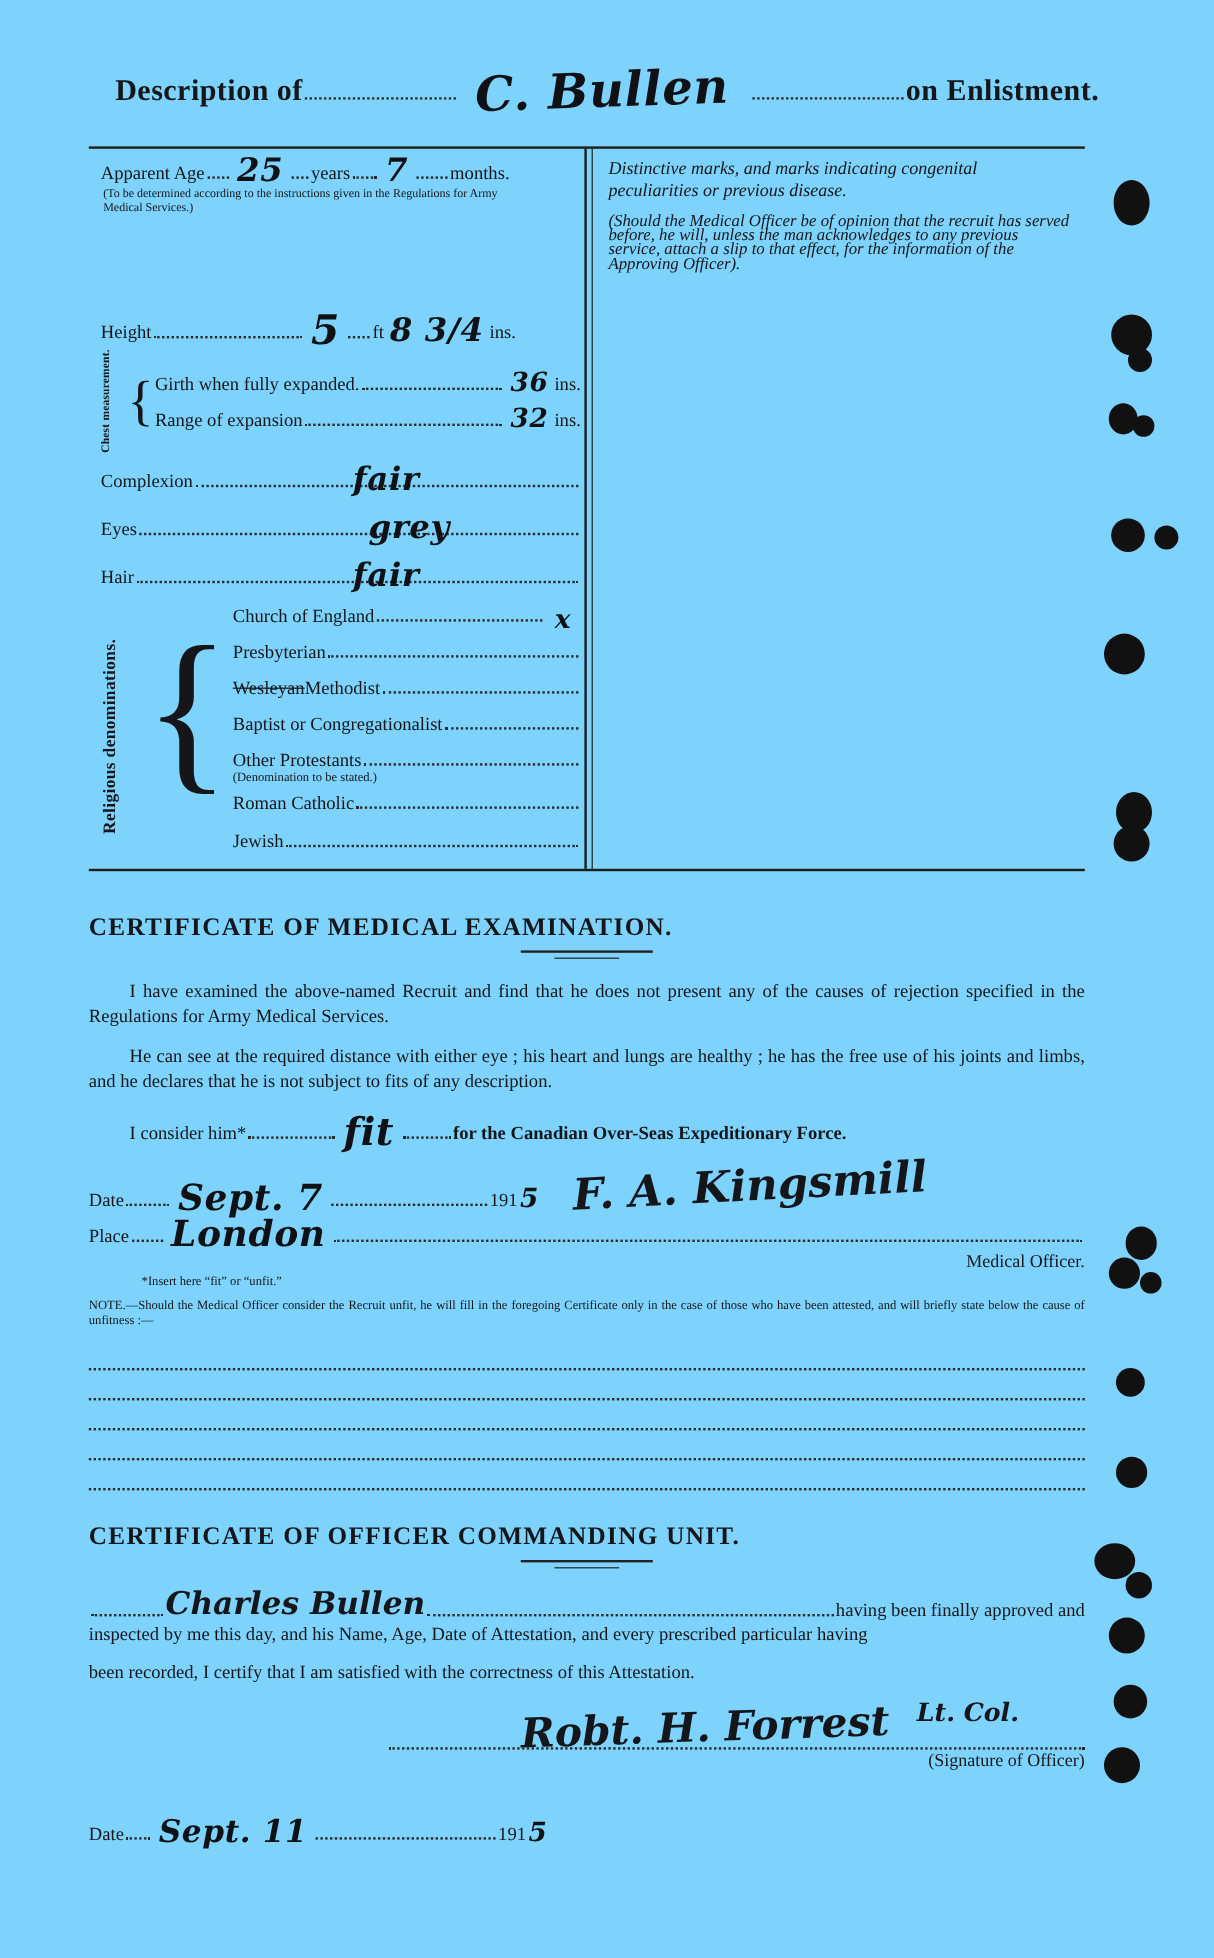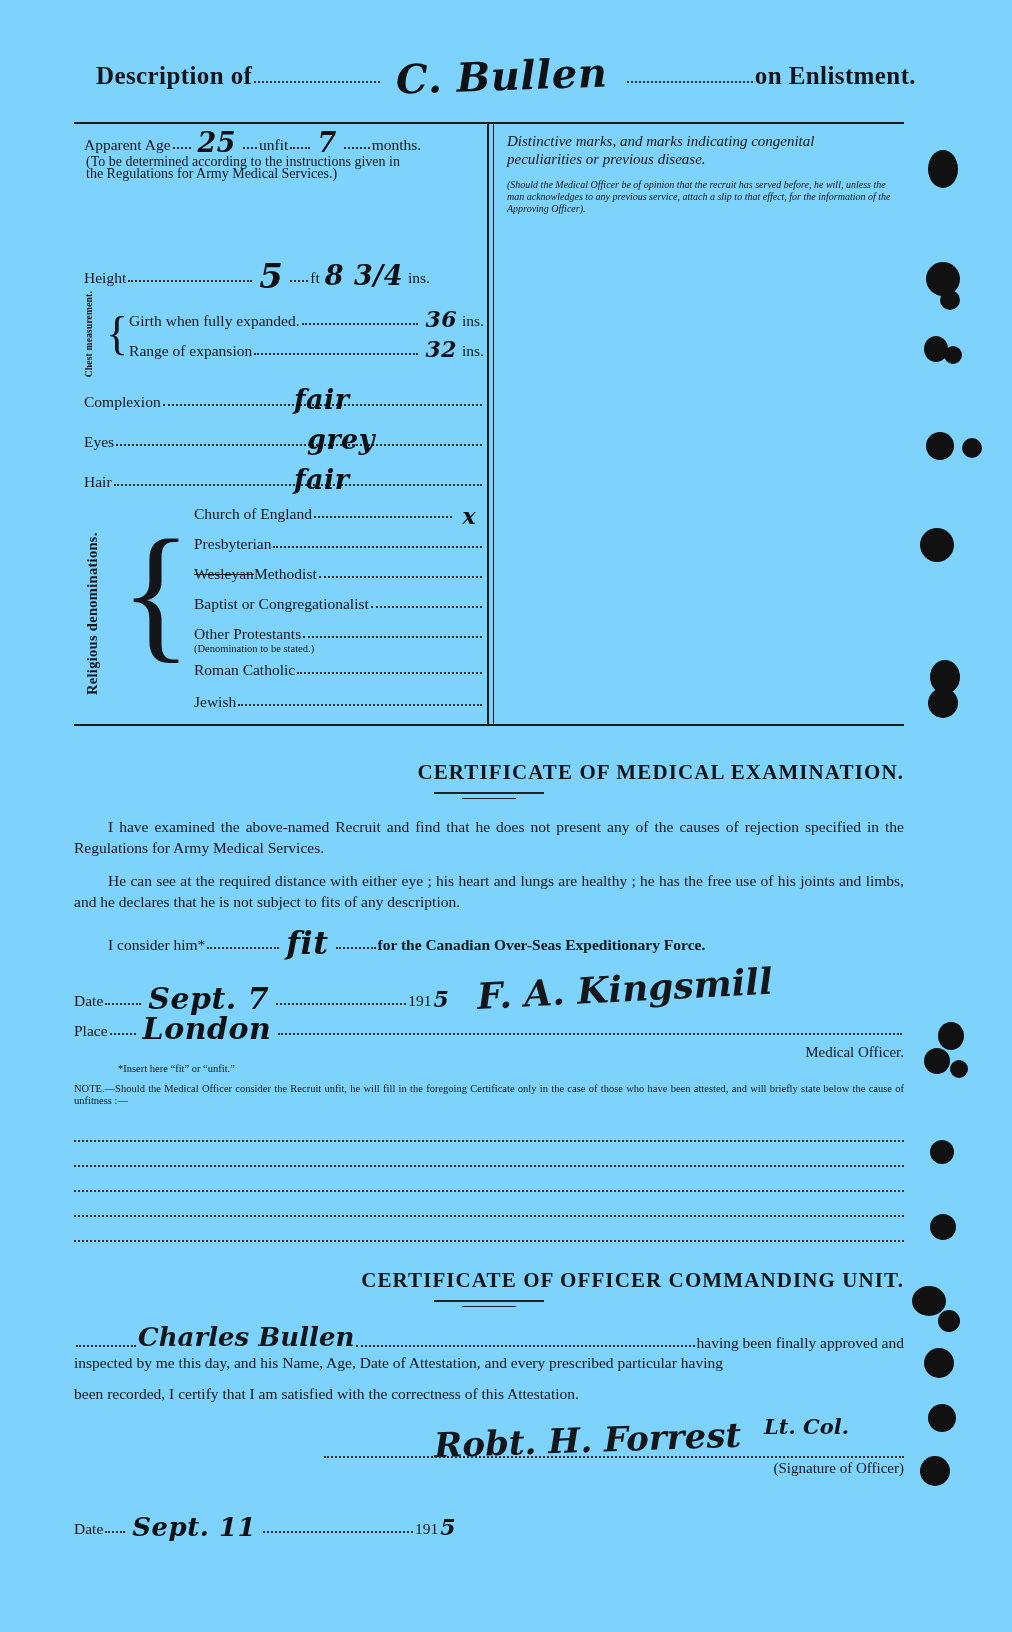--- a/index.html
+++ b/index.html
@@ -37,21 +37,21 @@
   }
   .row {
     display: flex;
     align-items: flex-end;
   }
   .tiny {
     font-size: 10.5px;
     line-height: 12px;
   }
   .smallcaps-title {
-    text-align: right;
+    text-align: left;
     font-size: 21px;
     letter-spacing: 1.1px;
     font-weight: 700;
   }
 
   
   .title-line {
     position: absolute;
     left: 96px;
     top: 62px;
@@ -124,21 +124,21 @@
     font-size: 27px;
     font-style: italic;
     padding: 0 5px;
     line-height: 22px;
     white-space: nowrap;
   }
   .val.small { font-size: 22px; }
 
   .age-row { display: flex; align-items: flex-end; }
   .note {
-    font-size: 14px;
+    font-size: 10px;
     line-height: 11.5px;
     margin: 2px 4px 0 2px;
     width: 330px;
   }
 
   
   .chest-wrap {
     display: flex;
     align-items: center;
     margin-top: 4px;
@@ -188,21 +188,21 @@
   .strike { text-decoration: line-through; }
   .xmark {
     font-family: "DejaVu Serif", serif;
     font-weight: 700;
     font-size: 22px;
     padding: 0 8px;
     line-height: 14px;
   }
 
   .right-head { font-size: 15px; line-height: 18px; }
-  .right-note { font-size: 10px; line-height: 12px; margin-top: 11px; }
+  .right-note { font-size: 14px; line-height: 12px; margin-top: 11px; }
   .rule-deco {
     width: 110px;
     height: 0;
     border-top: 2px solid #222;
     margin: 7px auto 0 auto;
     position: relative;
   }
   .rule-deco:after {
     content: "";
     position: absolute;
@@ -253,21 +253,21 @@
     <div class="vsplit"></div>
     <div class="vsplit inner"></div>
 
     <div class="left-col">
 
       <div class="age-row fieldline">
         <span class="lbl">Apparent Age</span>
         <span class="dots" style="max-width:18px"></span>
         <span class="val hand">25</span>
         <span class="dots" style="max-width:14px"></span>
-        <span class="lbl">unfit</span>
+        <span class="lbl">years</span>
         <span class="dots" style="max-width:20px"></span>
         <span class="val hand">7</span>
         <span class="dots" style="max-width:26px"></span>
         <span class="lbl">months.</span>
       </div>
 
       <div class="note">(To be determined according to the instructions given in the Regulations for Army Medical Services.)</div>
 
       <div class="row" style="margin-top:86px">
         <span class="lbl">Height</span>

